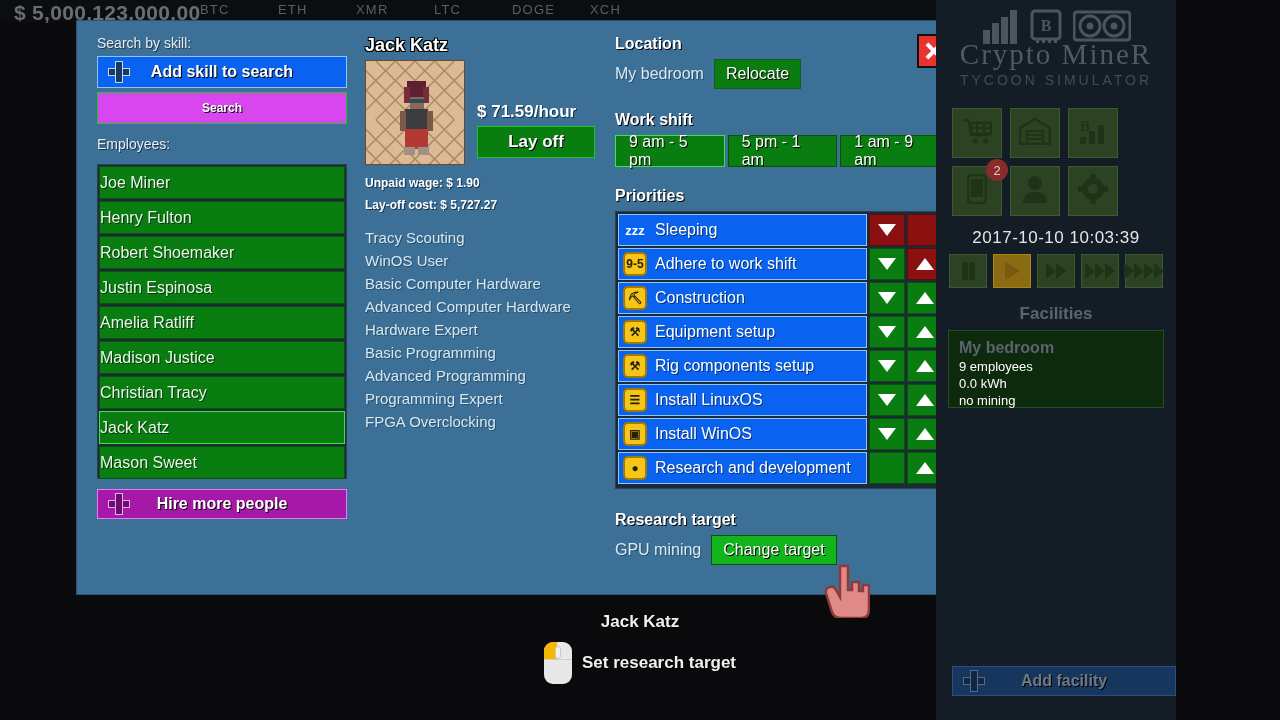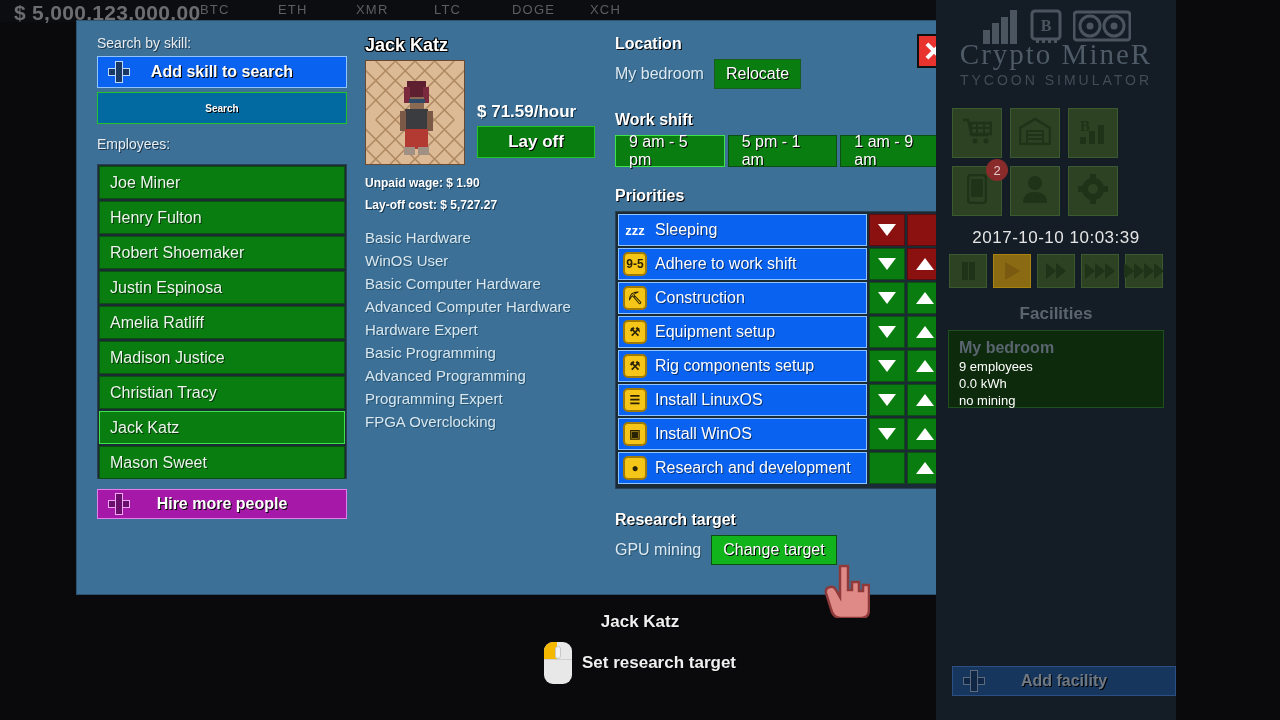--- a/index.html
+++ b/index.html
@@ -53,43 +53,43 @@
   .col1 { position: absolute; left: 20px; top: 14px; width: 250px; }
   .lbl-small { font-size: 14px; color: #e6eef3; margin-bottom: 5px; text-shadow: 1px 1px 0 #1c354a; }
   .btn-blue {
     position: relative; height: 32px; background: #0a62f0;
     border: 1px solid #8fc4ff;
     color: #fff; font-size: 16px; font-weight: bold;
     display: flex; align-items: center; justify-content: center;
     text-shadow: 1px 1px 0 #000; cursor: pointer;
   }
   .btn-green {
-    height: 32px; background: #0369a1; border: 1px solid #22c22a;
-    color: #fff; font-size: 10px; font-weight: bold;
+    height: 32px; background: #d946ef; border: 1px solid #22c22a;
+    color: #fff; font-size: 12px; font-weight: bold;
     display: flex; align-items: center; justify-content: center;
     text-shadow: 1px 1px 0 #000; cursor: pointer;
   }
   .plus-icon {
     position: absolute; left: 10px; top: 50%; transform: translateY(-50%);
     width: 22px; height: 22px;
   }
   .plus-icon i {
     position: absolute; background: #1b3a63; border: 1px solid #bcd9ff;
   }
   .plus-icon i.h { left: 0; top: 7px; width: 22px; height: 8px; }
   .plus-icon i.v { left: 7px; top: 0; width: 8px; height: 22px; }
 
   .emp-list {
     margin-top: 12px; background: #1b2b36; border: 1px solid #2a4154;
     height: 315px; padding: 1px;
   }
   .emp-item {
     height: 33px; background: #0a7d10; border: 1px solid #0d4f12;
     color: #eaf7ea; font-size: 16px; display: flex; align-items: center;
-    padding-left: 10px; margin-bottom: 2px; cursor: pointer;
+    margin-bottom: 2px; cursor: pointer;
     text-shadow: 1px 1px 0 #06330a;
   }
   .emp-item.sel { border: 1px solid #3ee24a; background: #0a7d10; }
 
   .btn-magenta {
     margin-top: 10px; position: relative; height: 30px;
     background: #a518a8; border: 1px solid #e57ee8;
     color: #fff; font-size: 16px; font-weight: bold;
     display: flex; align-items: center; justify-content: center;
     text-shadow: 1px 1px 0 #000; cursor: pointer;
@@ -385,21 +385,21 @@
           </svg>
         </div>
         <div class="wage">$ 71.59/hour</div>
         <div class="layoff-btn">
           <span>Lay off</span>
         </div>
       </div>
       <div class="costline">Unpaid wage: $ 1.90</div>
       <div class="costline">Lay-off cost: $ 5,727.27</div>
       <div class="skills" id="skill-list">
-          <div class="skill">Basic Hardware</div>
+          <div class="skill">Tracy Scouting</div>
           <div class="skill">WinOS User</div>
           <div class="skill">Basic Computer Hardware</div>
           <div class="skill">Advanced Computer Hardware</div>
           <div class="skill">Hardware Expert</div>
           <div class="skill">Basic Programming</div>
           <div class="skill">Advanced Programming</div>
           <div class="skill">Programming Expert</div>
           <div class="skill">FPGA Overclocking</div>
         </div>
     </div>

